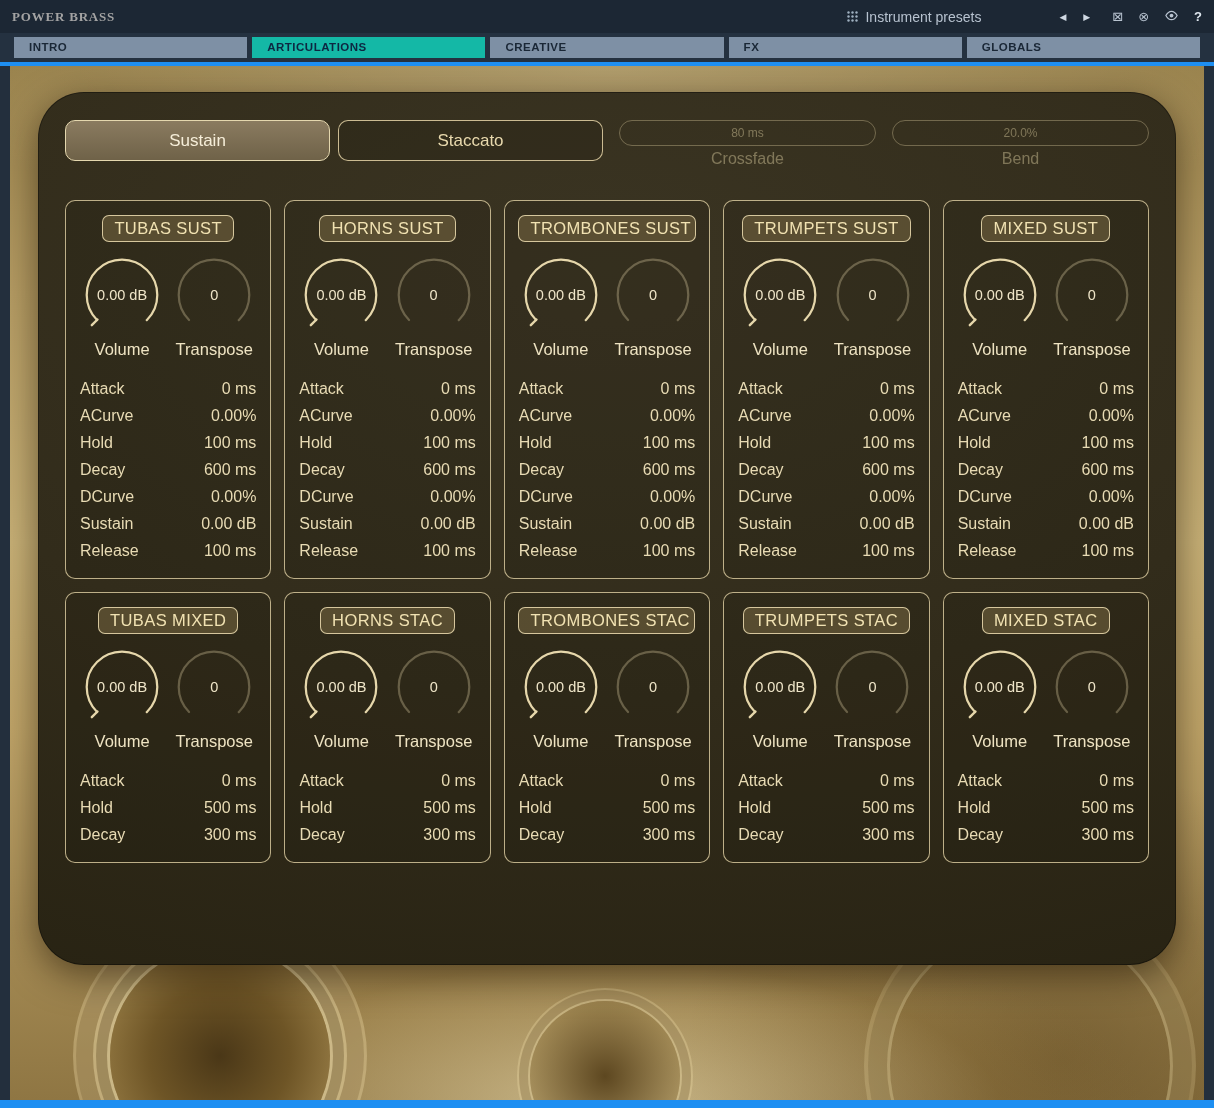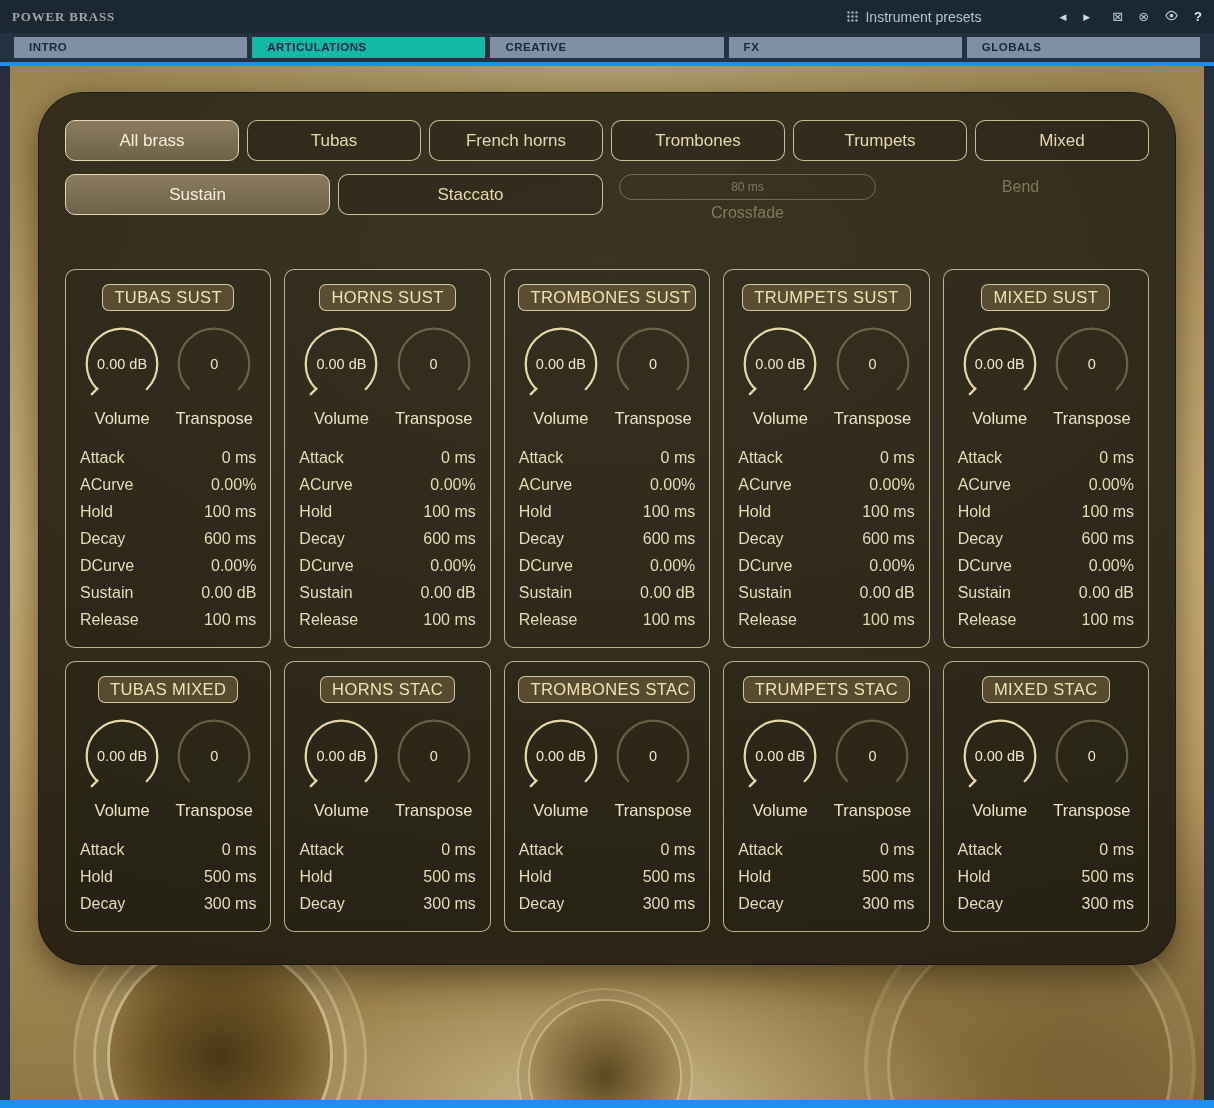--- a/index.html
+++ b/index.html
@@ -62,21 +62,21 @@
   .art-buttons { width:538px; display:flex; gap:8px; }
   .art-buttons .btn { flex:1; }
   .slider-zone { flex:1; display:flex; gap:16px; margin-left:8px; }
   .slider-group { flex:1; display:flex; flex-direction:column; align-items:center; }
   .slider-track { width:100%; height:26px; border:1.5px solid rgba(216,200,156,.38); border-radius:13px;
     display:flex; align-items:center; justify-content:center;
     color:rgba(232,216,170,.42); font-size:12px; cursor:pointer; }
   .slider-label { margin-top:4px; font-size:16px; color:rgba(232,216,170,.42); }
 
   
-  .cards { display:grid; grid-template-columns:repeat(5,1fr); gap:13px; margin-top:47px; }
+  .cards { display:grid; grid-template-columns:repeat(5,1fr); gap:13px; margin-top:32px; }
   .cards.stac { margin-top:13px; }
   .card { border:1.5px solid rgba(222,206,162,.82); border-radius:10px; padding:12px 10px 14px;
     background:rgba(18,14,6,.12); }
   .card-title { margin:2px auto 0; width:fit-content; max-width:96%; white-space:nowrap;
     padding:3px 11px; border:1.4px solid rgba(228,213,170,.9); border-radius:7px;
     background:rgba(122,105,68,.55); color:#f1e2b2; font-size:16.5px; letter-spacing:.4px; }
   .knob-row { display:flex; justify-content:space-around; margin-top:14px; }
   .knob { position:relative; width:78px; height:78px; cursor:pointer; }
   .knob svg { position:absolute; inset:0; width:100%; height:100%; }
   .arc { fill:none; stroke:#e6d7ab; stroke-width:2.4; stroke-linecap:round; stroke-dasharray:179.1 59.7; }
@@ -142,40 +142,33 @@
   </div>
 <div class="tab-accent"></div>
 
 <div class="stage">
   <div class="ring ring-a"></div>
   <div class="ring ring-b"></div>
   <div class="ring ring-c"></div>
 
   <div class="panel">
 
-    <div class="btn-row grp">
-        <div class="btn active">All brass</div>
-        <div class="btn">Tubas</div>
-        <div class="btn">French horns</div>
-        <div class="btn">Trombones</div>
-        <div class="btn">Trumpets</div>
-        <div class="btn">Mixed</div>
-      </div>
 
     <div class="btn-row row2">
       <div class="art-buttons">
           <div class="btn active">Sustain</div>
           <div class="btn">Staccato</div>
         </div>
       <div class="slider-zone">
         <div class="slider-group">
           <div class="slider-track">80 ms</div>
           <div class="slider-label">Crossfade</div>
         </div>
         <div class="slider-group">
+          <div class="slider-track">20.0%</div>
           <div class="slider-label">Bend</div>
         </div>
       </div>
     </div>
 
     <div class="cards">
         <div class="card">
       <div class="card-title">TUBAS SUST</div>
       <div class="knob-row">
 

